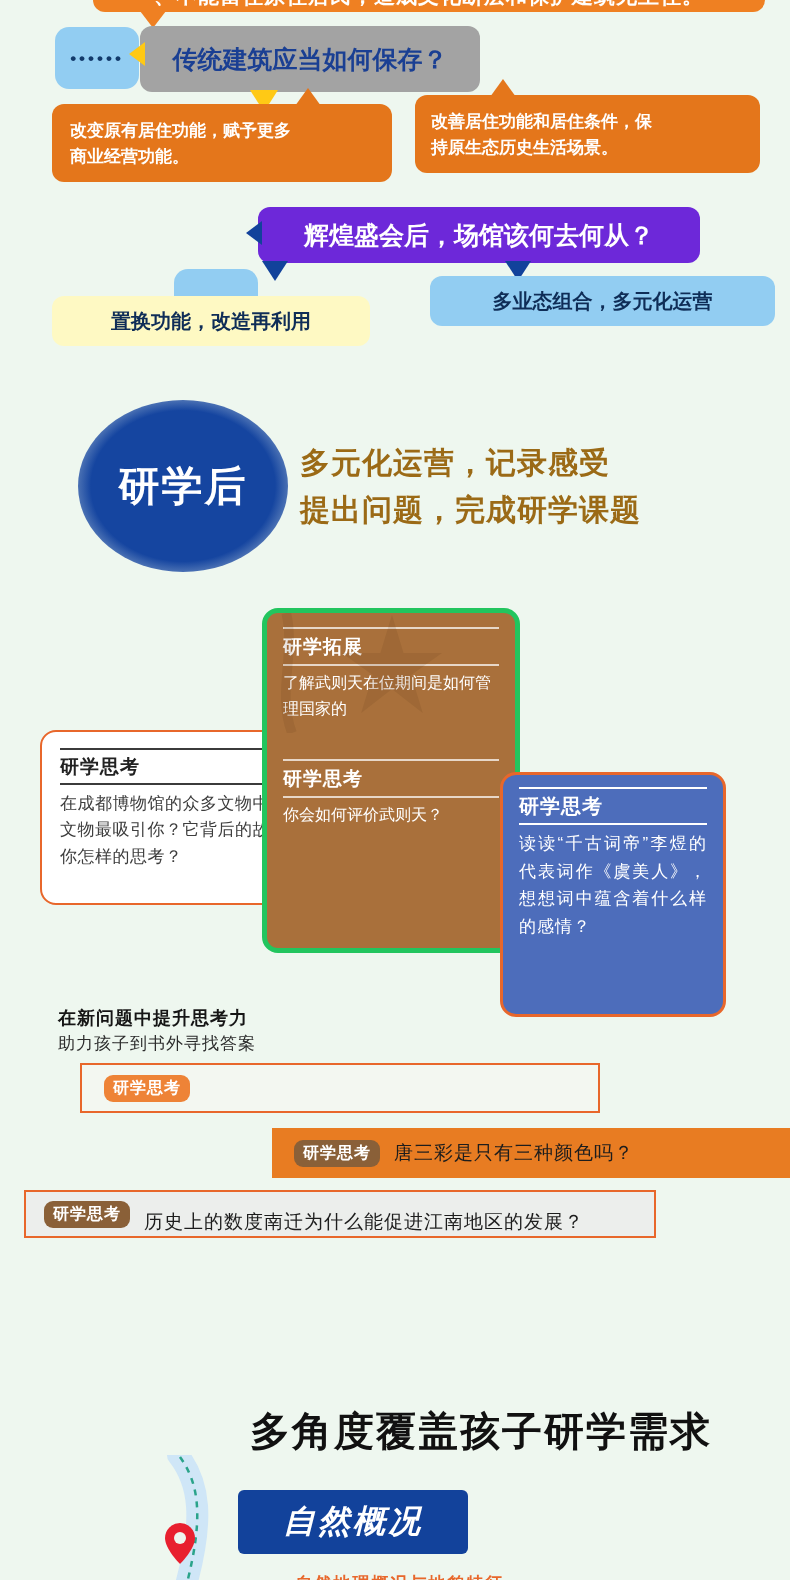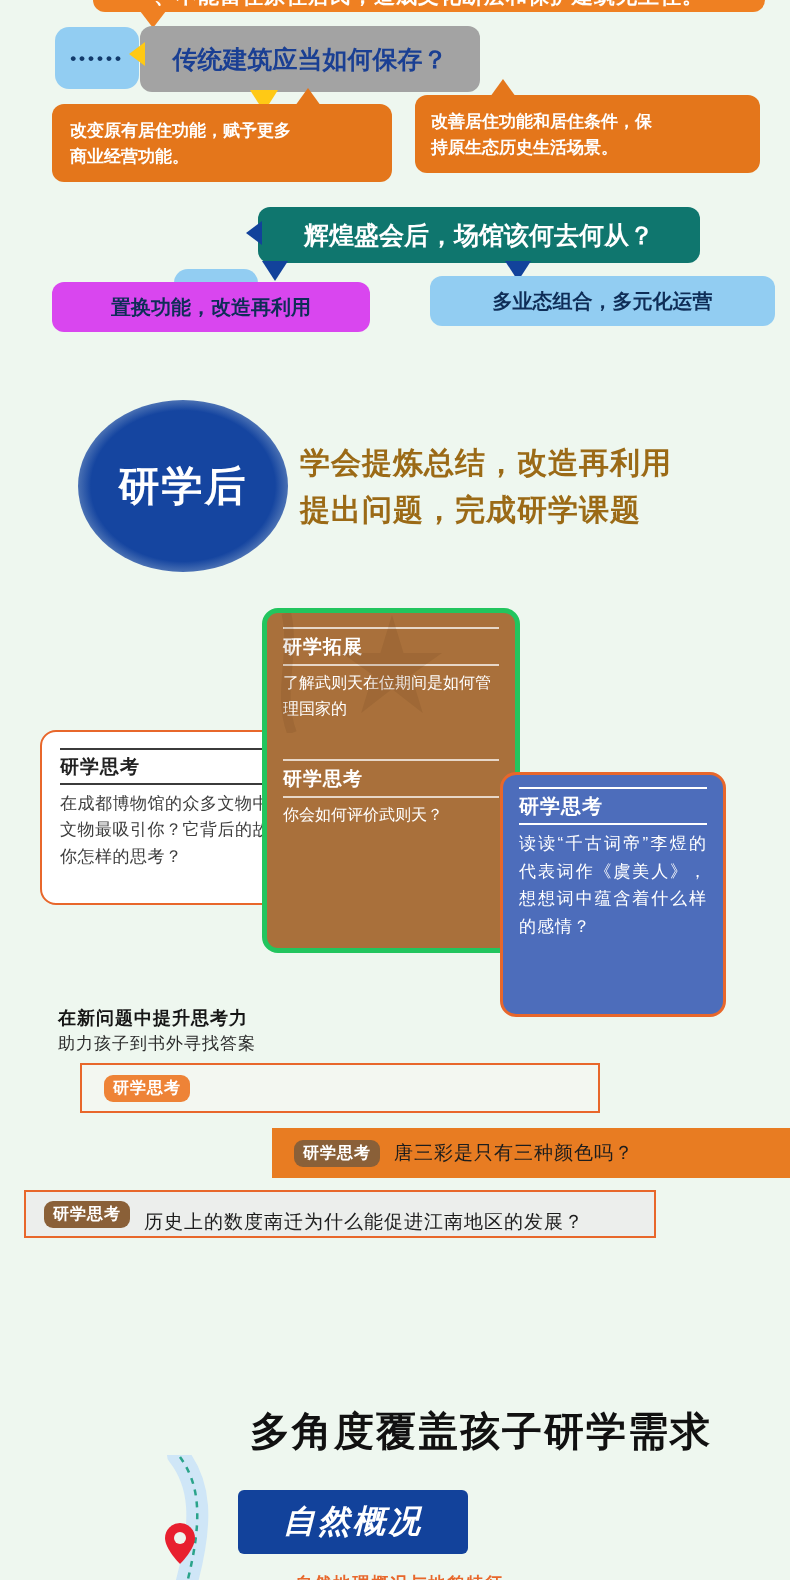--- a/index.html
+++ b/index.html
@@ -39,27 +39,27 @@
   #d1{left:55px;top:27px;width:84px;height:62px;}
 
   #a1{left:52px;top:104px;width:340px;height:78px;background:#e4761b;color:#fff;font-size:17px;border-radius:12px;
       display:flex;flex-direction:column;justify-content:center;align-items:flex-start;padding:0 18px;line-height:1.55;}
   #a1tail{left:295px;top:88px;border-left:13px solid transparent;border-right:13px solid transparent;border-bottom:18px solid #e4761b;}
 
   #a2{left:415px;top:95px;width:345px;height:78px;background:#e4761b;color:#fff;font-size:17px;border-radius:12px;
       display:flex;flex-direction:column;justify-content:center;align-items:flex-start;padding:0 16px;line-height:1.55;}
   #a2tail{left:490px;top:79px;border-left:13px solid transparent;border-right:13px solid transparent;border-bottom:18px solid #e4761b;}
 
-  #q2{left:258px;top:207px;width:442px;height:56px;background:#0f766e;color:#fff;font-size:25px;border-radius:12px;}
+  #q2{left:258px;top:207px;width:442px;height:56px;background:#6d28d9;color:#fff;font-size:25px;border-radius:12px;}
   #q2tailLeft{left:246px;top:221px;border-top:12px solid transparent;border-bottom:12px solid transparent;border-right:16px solid #12429b;}
   #q2tailDown{left:262px;top:261px;border-left:13px solid transparent;border-right:13px solid transparent;border-top:20px solid #12429b;}
   #q2tailDown2{left:505px;top:261px;border-left:13px solid transparent;border-right:13px solid transparent;border-top:20px solid #12429b;}
   #d2{left:174px;top:207px;width:84px;height:58px;}
 
-  #a3{left:52px;top:282px;width:318px;height:50px;background:#d946ef;color:#0f2d57;font-size:20px;border-radius:12px;}
+  #a3{left:52px;top:296px;width:318px;height:50px;background:#fef9c3;color:#0f2d57;font-size:20px;border-radius:12px;}
   #a4{left:430px;top:276px;width:345px;height:50px;background:#92cdf2;color:#0f2d57;font-size:20px;border-radius:12px;}
 
   
   #blob{
     left:78px;top:400px;width:210px;height:172px;border-radius:50%;
     background:radial-gradient(ellipse at 50% 50%, #1545a0 0%, #1545a0 62%, rgba(21,69,160,.55) 78%, rgba(21,69,160,0) 100%);
     display:flex;align-items:center;justify-content:center;
   }
   #blobText{color:#fff;font-family:"DejaVu Serif","Liberation Serif",serif;font-weight:bold;font-size:41px;letter-spacing:2px;}
   #sectSub{left:300px;top:440px;width:440px;color:#9b6a16;
@@ -169,21 +169,21 @@
     <span>置换功能，改造再利用</span>
   </div>
   <div class="abs bub bub-serif" id="a4">
     <span>多业态组合，多元化运营</span>
   </div>
 
   <div class="abs" id="blob">
     <span id="blobText">研学后</span>
   </div>
   <div class="abs" id="sectSub">
-    <div>学会提炼总结，改造再利用</div>
+    <div>多元化运营，记录感受</div>
     <div>提出问题，完成研学课题</div>
   </div>
 
   <div class="abs card" id="cardWhite">
     <div class="rule"></div>
     <div class="card-h" id="cardWhiteH">研学思考</div>
     <div class="rule"></div>
     <div id="cardWhiteB">在成都博物馆的众多文物中，哪一件文物最吸引你？它背后的故事引发了你怎样的思考？</div>
   </div>
 

